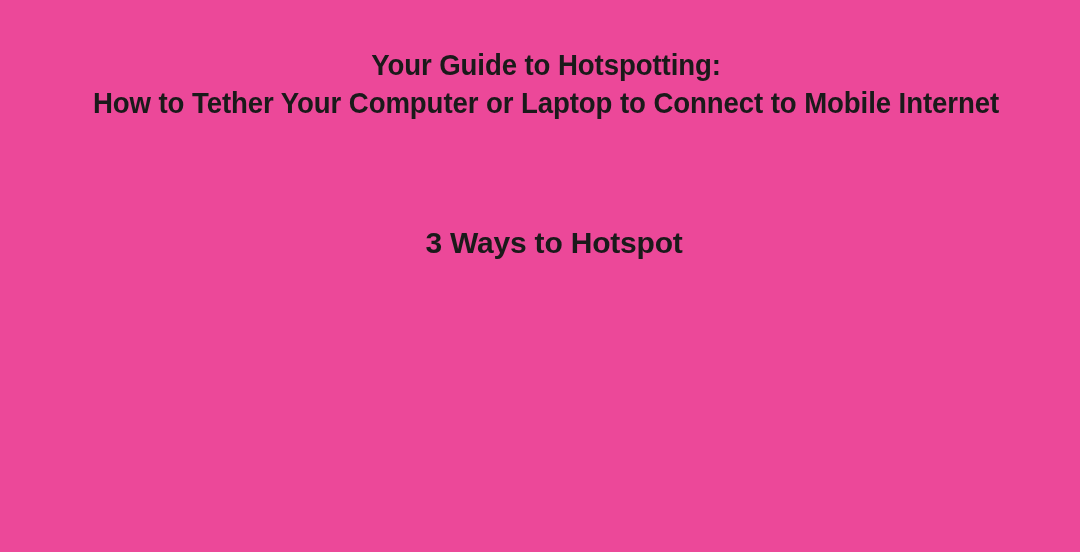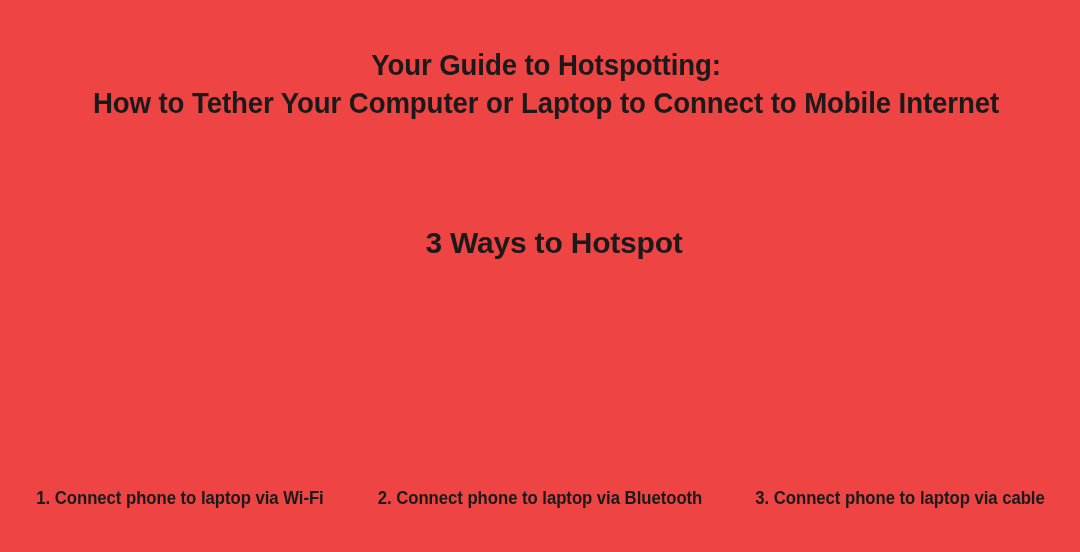--- a/index.html
+++ b/index.html
@@ -10,21 +10,21 @@
   }
   body {
     font-family: "Liberation Sans", sans-serif;
     -webkit-font-smoothing: antialiased;
   }
 
   .page {
     position: relative;
     width: 1080px;
     height: 552px;
-    background: #ef4444;
+    background: #ec4899;
     overflow: hidden;
   }
 
   
   .title-block {
     position: absolute;
     left: 0;
     top: 46px;
     width: 1092px;           
     text-align: center;
@@ -107,19 +107,14 @@
   </div>
 
   <div class="section-heading">3 Ways to Hotspot</div>
 
   <div class="illustration-band">
     <div class="illustration-slot"></div>
     <div class="illustration-slot"></div>
     <div class="illustration-slot"></div>
   </div>
 
-  <div class="caption-row">
-    <div class="caption">1. Connect phone to laptop via Wi-Fi</div>
-    <div class="caption">2. Connect phone to laptop via Bluetooth</div>
-    <div class="caption">3. Connect phone to laptop via cable</div>
-  </div>
 
 </div>
 
 </body></html>

